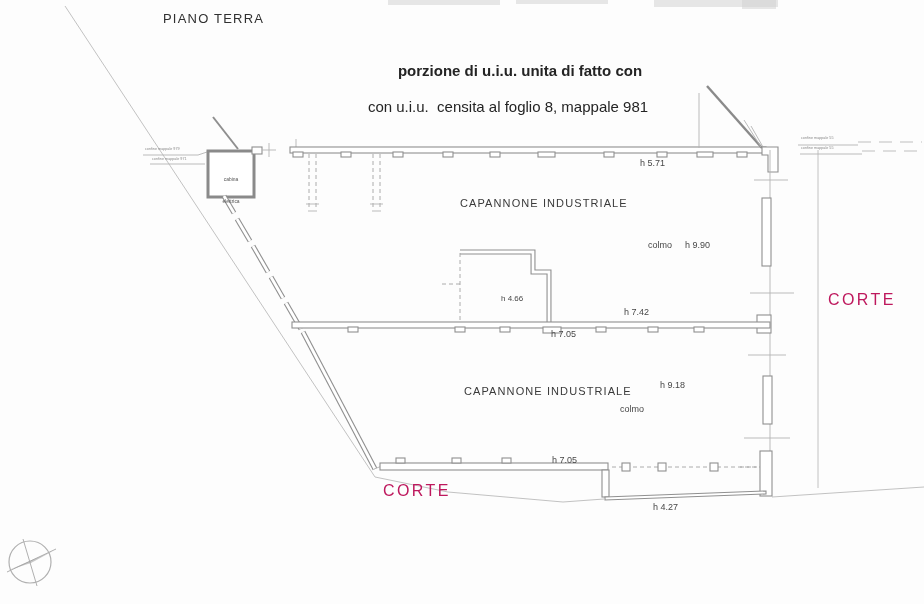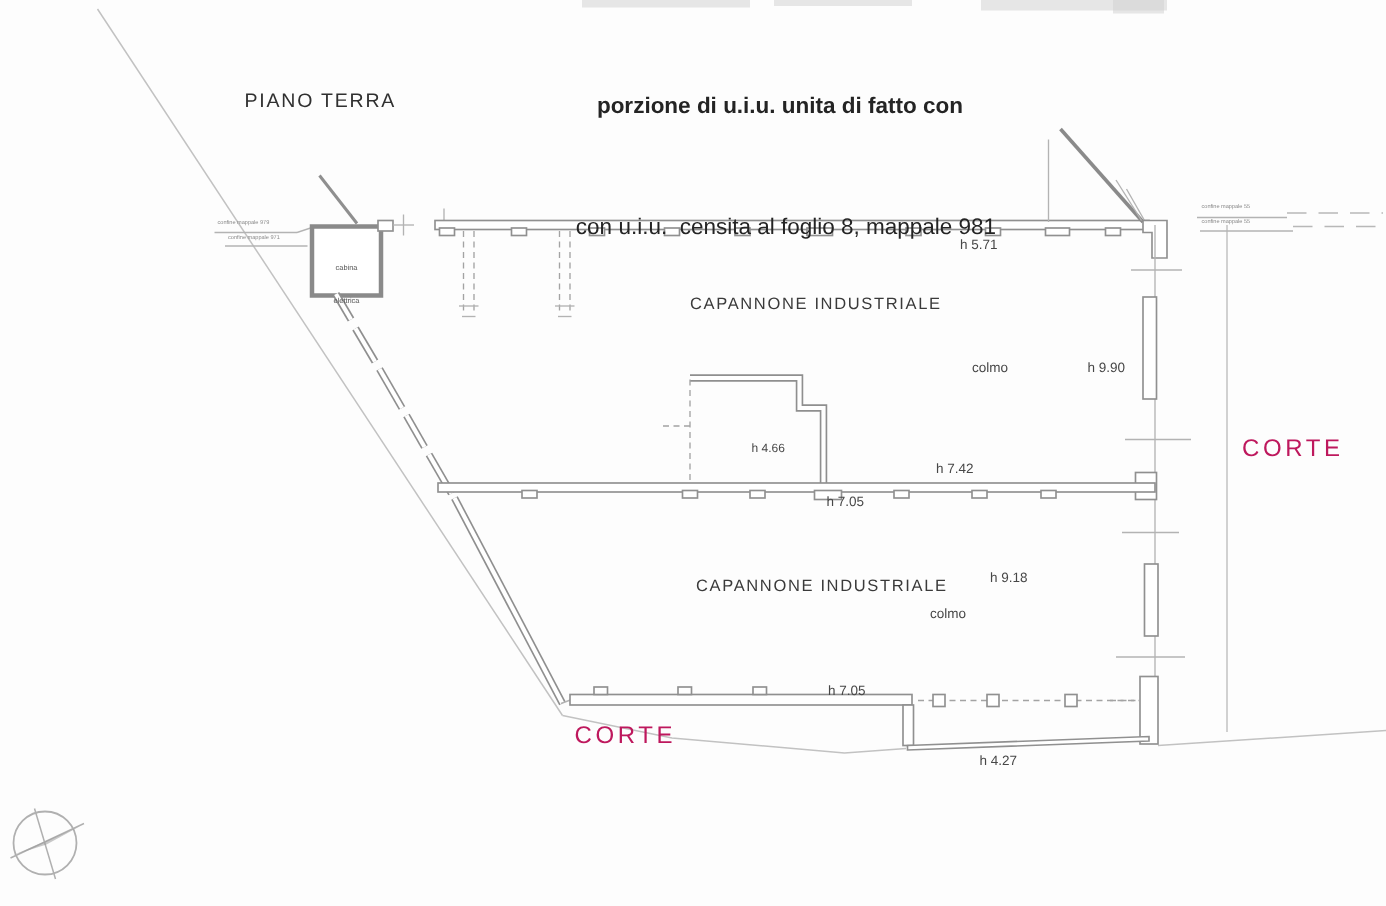--- a/index.html
+++ b/index.html
@@ -162,39 +162,39 @@
     </g>
 
     <g>
       <circle cx="30" cy="562" r="21" fill="none" stroke="#b0b0b0" stroke-width="1.2"></circle>
       <line x1="7" y1="572" x2="56" y2="549" stroke="#b0b0b0" stroke-width="1"></line>
       <line x1="23" y1="539" x2="37" y2="586" stroke="#b0b0b0" stroke-width="1"></line>
       <polygon points="9,570 53,551 31,563" fill="#9a9a9a" opacity="0.55"></polygon>
     </g>
   </svg>
 
-  <div class="lbl title" style="left:163px;top:12px;margin-top:48px;">PIANO TERRA</div>
+  <div class="lbl title" style="left:163px;top:12px;">PIANO TERRA</div>
 
   <div class="lbl ann" style="left:300px;top:63px;font-weight:bold;">porzione di u.i.u. unita di fatto con</div>
-  <div class="lbl ann" style="left:304px;top:99px;margin-top:45px;">con u.i.u.  censita al foglio 8, mappale 981</div>
+  <div class="lbl ann" style="left:288px;top:99px;">con u.i.u.  censita al foglio 8, mappale 981</div>
 
   <div class="lbl cab" style="left:209px;top:161px;width:44px;">
     <div>cabina</div>
     <div>elettrica</div>
   </div>
 
   <div class="lbl tiny" style="left:145px;top:147px;">confine mappale 979</div>
   <div class="lbl tiny" style="left:152px;top:157px;">confine mappale 971</div>
   <div class="lbl tiny" style="left:801px;top:136px;">confine mappale 55</div>
   <div class="lbl tiny" style="left:801px;top:146px;">confine mappale 55</div>
 
   <div class="lbl dim" style="left:640px;top:159px;">h 5.71</div>
   <div class="lbl hallname" style="left:460px;top:197px;">CAPANNONE INDUSTRIALE</div>
   <div class="lbl dim" style="left:648px;top:241px;">colmo</div>
-  <div class="lbl dim" style="left:685px;top:241px;margin-left:40px;">h 9.90</div>
+  <div class="lbl dim" style="left:685px;top:241px;">h 9.90</div>
   <div class="lbl dim" style="left:501px;top:295px;font-size:8px;">h 4.66</div>
   <div class="lbl dim" style="left:584px;top:308px;padding-left:40px;">h 7.42</div>
   <div class="lbl dim" style="left:551px;top:330px;">h 7.05</div>
 
   <div class="lbl hallname" style="left:464px;top:385px;">CAPANNONE INDUSTRIALE</div>
   <div class="lbl dim" style="left:620px;top:405px;">colmo</div>
   <div class="lbl dim" style="left:660px;top:381px;">h 9.18</div>
   <div class="lbl dim" style="left:552px;top:456px;">h 7.05</div>
   <div class="lbl dim" style="left:653px;top:503px;">h 4.27</div>
 

